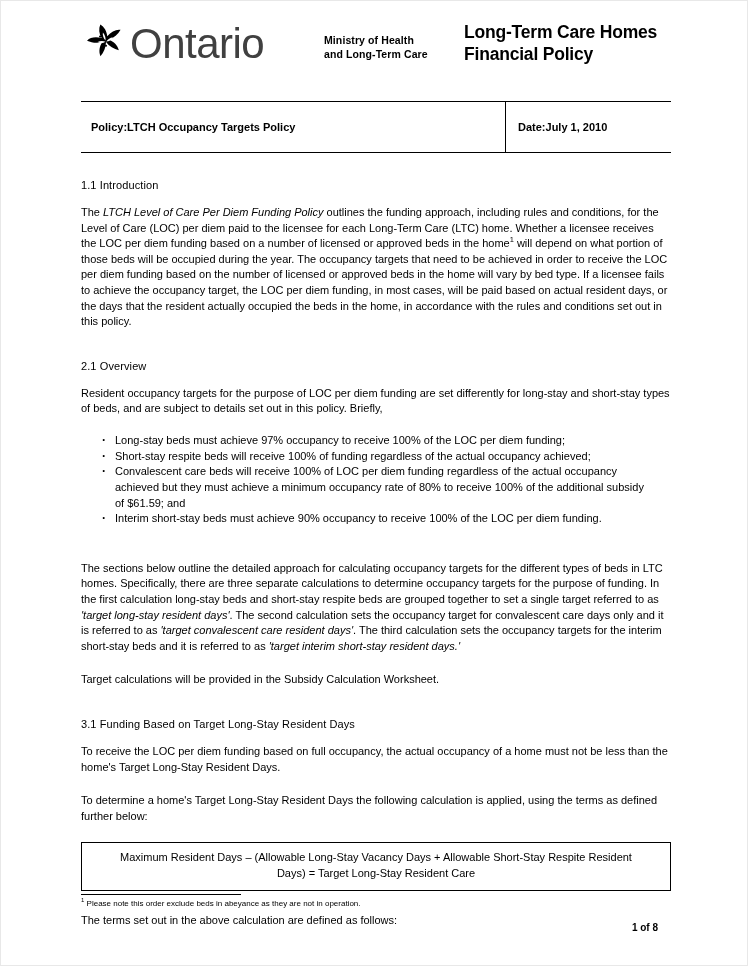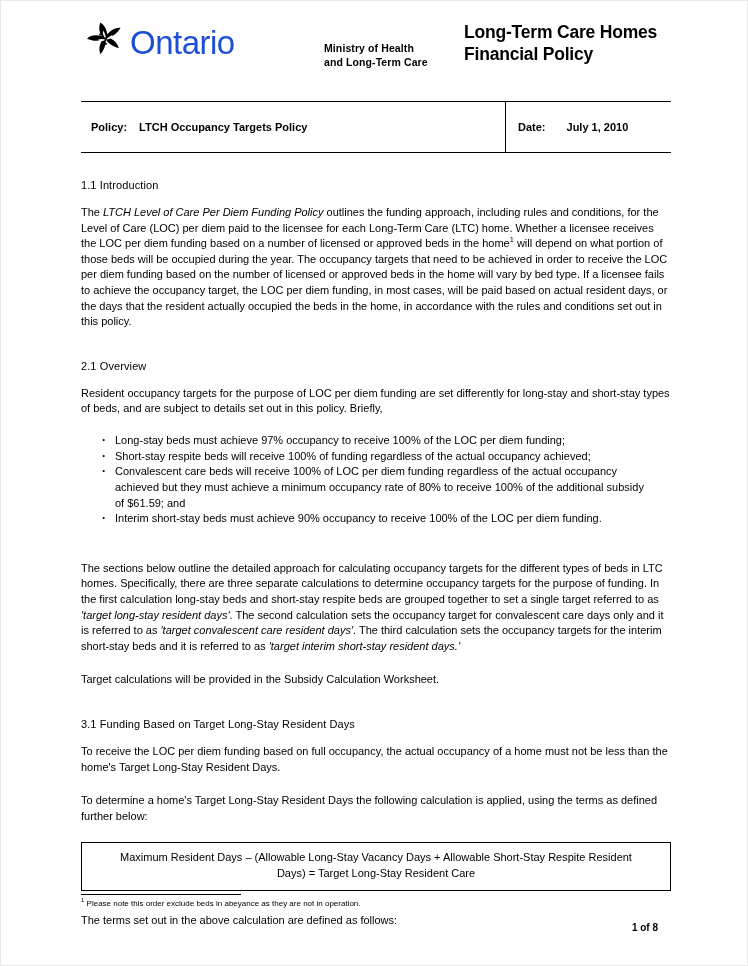--- a/index.html
+++ b/index.html
@@ -42,30 +42,30 @@
     align-items: center;
   }
   .trillium {
     width: 42px;
     height: 42px;
     display: block;
     margin-right: 3px;
     margin-top: -4px;
   }
   .wordmark {
-    font-size: 33px;
+    font-size: 42px;
     font-weight: 400;
     letter-spacing: -0.5px;
     line-height: 1;
-    color: #1d4ed8;
+    color: #404040;
   }
   .ministry {
     position: absolute;
     left: 243px;
-    top: 40px;
+    top: 32px;
     font-size: 10.5px;
     font-weight: bold;
     line-height: 1.35;
     letter-spacing: 0.1px;
   }
   .doc-title {
     position: absolute;
     left: 383px;
     top: 20px;
     font-size: 17.5px;
@@ -86,30 +86,30 @@
   .policy-left {
     width: 425px;
     border-right: 1.6px solid #000;
     box-sizing: border-box;
     display: flex;
     align-items: center;
     padding-left: 10px;
     font-size: 11px;
     font-weight: bold;
   }
-  .policy-left .lbl { margin-right: 12px; }
+  .policy-left .lbl { }
   .policy-right {
     flex: 1;
     display: flex;
     align-items: center;
     padding-left: 12px;
     font-size: 11px;
     font-weight: bold;
   }
-  .policy-right .lbl { margin-right: 21px; }
+  .policy-right .lbl { margin-right: 0; }
 
   
   h2.section {
     font-size: 11px;
     font-weight: normal;
     margin: 0;
     padding: 0;
     letter-spacing: 0.1px;
   }
   p.para {

